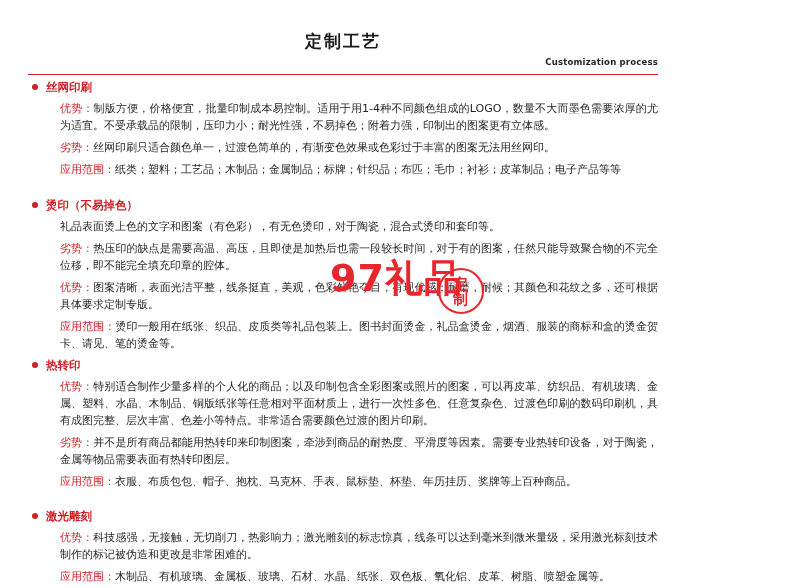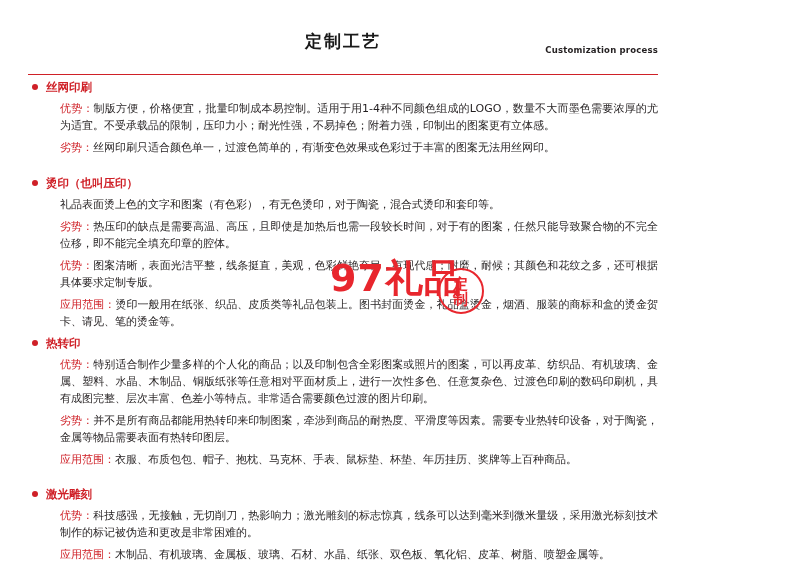--- a/index.html
+++ b/index.html
@@ -34,21 +34,21 @@
     top: 30px;
     text-align: center;
     font-size: 17px;
     font-weight: bold;
     letter-spacing: 2px;
     color: #1a1a1a;
   }
   .header-sub {
     position: absolute;
     right: 0;
-    top: 45px;
+    top: 57px;
     font-size: 8.5px;
     font-weight: bold;
     color: #231f20;
     letter-spacing: 0.2px;
   }
   .rule {
     border: 0;
     border-top: 1px solid #cf2027;
     margin: 0;
     height: 0;
@@ -136,26 +136,27 @@
 
   <hr class="rule">
 
   <div class="section s1">
     <div class="sec-title">
       <span class="bullet"></span>
       <span>丝网印刷</span>
     </div>
     <div class="para"><span class="lbl">优势：</span>制版方便，价格便宜，批量印制成本易控制。适用于用1-4种不同颜色组成的LOGO，数量不大而墨色需要浓厚的尤为适宜。不受承载品的限制，压印力小；耐光性强，不易掉色；附着力强，印制出的图案更有立体感。</div>
     <div class="para"><span class="lbl">劣势：</span>丝网印刷只适合颜色单一，过渡色简单的，有渐变色效果或色彩过于丰富的图案无法用丝网印。</div>
+    <div class="para"><span class="lbl">应用范围：</span>纸类；塑料；工艺品；木制品；金属制品；标牌；针织品；布匹；毛巾；衬衫；皮革制品；电子产品等等</div>
   </div>
 
   <div class="section s2">
     <div class="sec-title">
       <span class="bullet"></span>
-      <span>烫印（也叫压印）</span>
+      <span>烫印（不易掉色）</span>
     </div>
     <div class="para">礼品表面烫上色的文字和图案（有色彩），有无色烫印，对于陶瓷，混合式烫印和套印等。</div>
     <div class="para"><span class="lbl">劣势：</span>热压印的缺点是需要高温、高压，且即使是加热后也需一段较长时间，对于有的图案，任然只能导致聚合物的不完全位移，即不能完全填充印章的腔体。</div>
     <div class="para"><span class="lbl">优势：</span>图案清晰，表面光洁平整，线条挺直，美观，色彩鲜艳夺目，有现代感；耐磨，耐候；其颜色和花纹之多，还可根据具体要求定制专版。</div>
     <div class="para"><span class="lbl">应用范围：</span>烫印一般用在纸张、织品、皮质类等礼品包装上。图书封面烫金，礼品盒烫金，烟酒、服装的商标和盒的烫金贺卡、请见、笔的烫金等。</div>
   </div>
 
   <div class="section s3">
     <div class="sec-title">
       <span class="bullet"></span>

